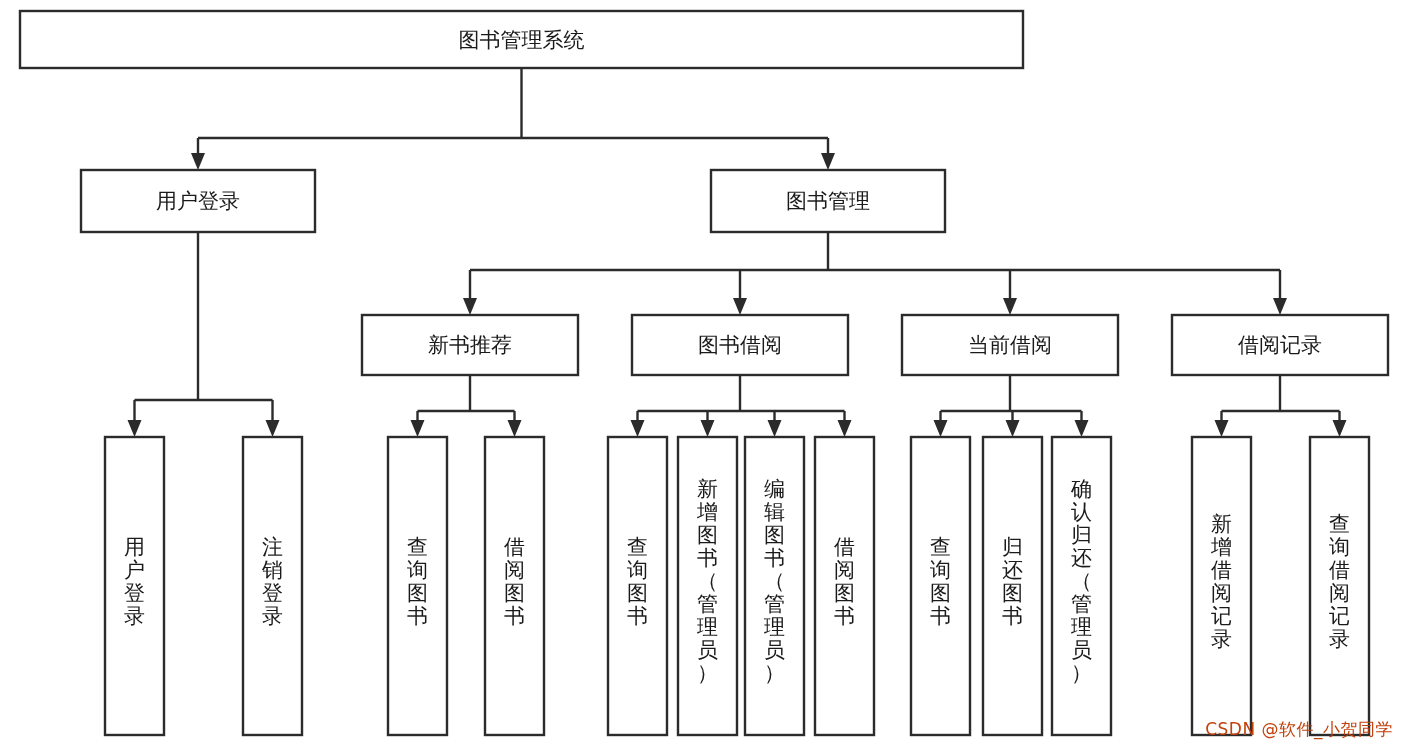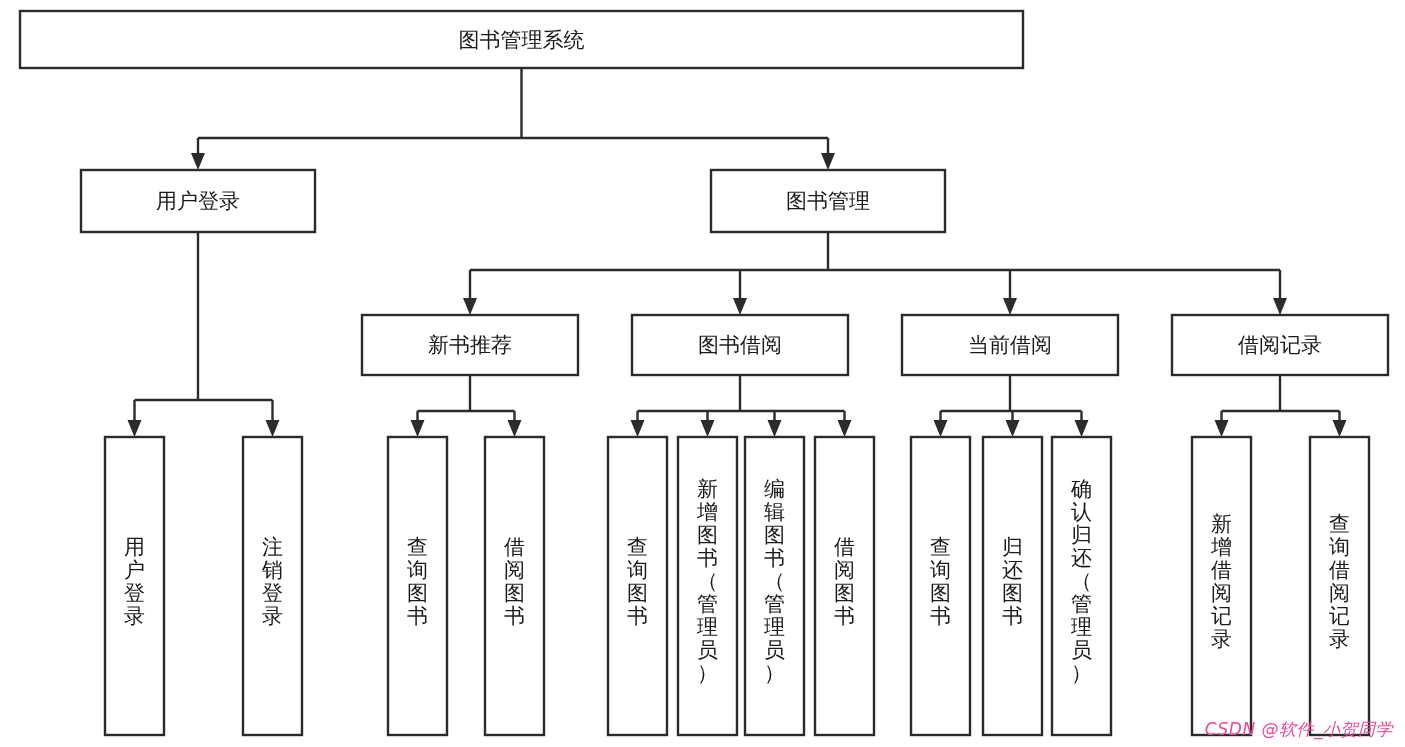--- a/index.html
+++ b/index.html
@@ -54,24 +54,23 @@
     font-family: "DejaVu Sans", "Liberation Sans", sans-serif;
     font-size: 21px;
     text-anchor: middle;
   }
   .watermark {
     position: absolute;
     right: 12px;
     bottom: 6px;
     font-family: "DejaVu Sans", "Liberation Sans", sans-serif;
     font-size: 17px;
-    color: #ec4899;
+    color: #c2410c;
     white-space: nowrap;
     letter-spacing: 0.5px;
-    font-style: italic;
   }
 </style>
 </head>
 <body>
 
 <div id="diagram-root">
   <svg id="flow-svg" viewBox="0 0 1405 747">
     <g id="connectors-layer">
         <path d="M 521.5 68 L 521.5 138" class="connector"></path>
         <path d="M 198 138 L 828 138" class="connector"></path>

